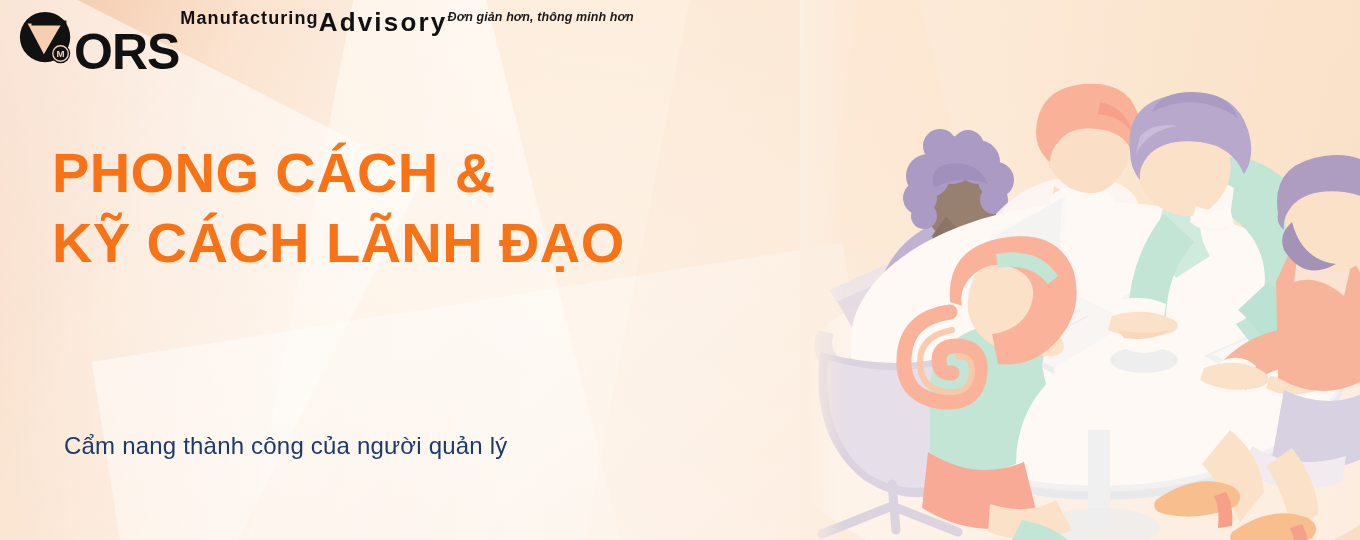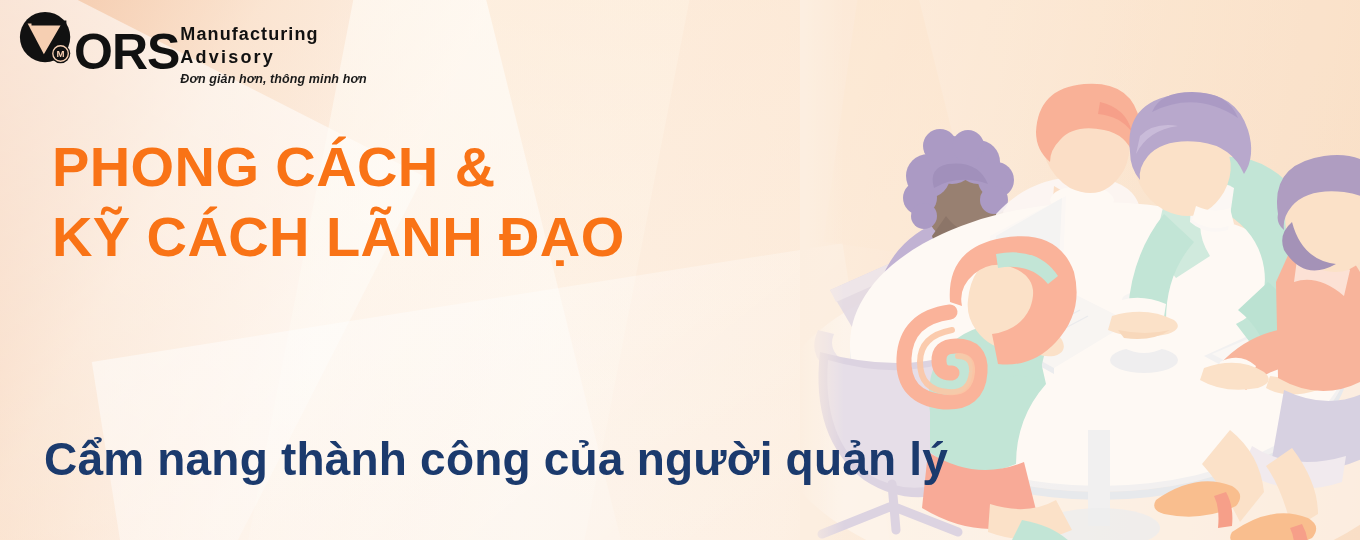--- a/index.html
+++ b/index.html
@@ -23,42 +23,42 @@
   .f5{left:850px;top:-140px;width:520px;height:420px;background:linear-gradient(160deg,rgba(253,226,196,.45),rgba(255,255,255,0));transform:rotate(8deg);}
 
   
   #logo{position:absolute;left:16px;top:6px;display:flex;align-items:flex-start;z-index:30;}
   #logo .mark{width:62px;height:62px;flex:none;margin-top:2px;}
   #logo .wordblock{display:flex;align-items:flex-start;margin-left:-4px;}
   .ors{
     font-family:"Liberation Sans",sans-serif;font-weight:700;font-size:50px;line-height:52px;
     color:#111;letter-spacing:-1px;margin-top:20px;
   }
-  .stack{display:flex;flex-direction:column;margin-left:1px;margin-top:19px;}
+  .stack{display:flex;flex-direction:row;margin-left:1px;margin-top:3px;}
   .mfg{font-size:18px;font-weight:700;letter-spacing:1.1px;color:#111;line-height:19px;}
-  .adv{font-size:18px;font-weight:700;letter-spacing:2.2px;color:#111;line-height:28px;margin-top:-1px;}
+  .adv{font-size:26px;font-weight:700;letter-spacing:2.2px;color:#111;line-height:28px;margin-top:-1px;}
   .tagline{
     font-size:12.5px;font-style:italic;font-weight:700;color:#1a1a1a;
     text-align:center;margin-top:1px;letter-spacing:.1px;white-space:nowrap;
   }
 
   
   #copy{position:absolute;left:52px;top:132px;z-index:25;}
   .kicker{
     font-size:44px;font-weight:700;color:#15356b;letter-spacing:.6px;
     line-height:54px;white-space:nowrap;
   }
   .hl{
     font-size:56px;font-weight:700;color:#f97316;letter-spacing:.4px;
     line-height:70px;white-space:nowrap;
   }
-  .hl.l1{}
+  .hl.l1{margin-top:6px;}
   .sub{
-    position:absolute;left:44px;top:432px;z-index:25;
-    font-size:46px;font-weight:700;color:#1b3a6d;letter-spacing:.2px;white-space:nowrap;
+    position:absolute;left:64px;top:432px;z-index:25;
+    font-size:24px;font-weight:400;color:#1b3a6d;letter-spacing:.2px;white-space:nowrap;
   }
 
   #scene{position:absolute;right:0;top:0;width:560px;height:540px;z-index:10;}
 </style>
 </head>
 <body>
 
 <div id="banner">
 
   <div class="facet f1"></div>

